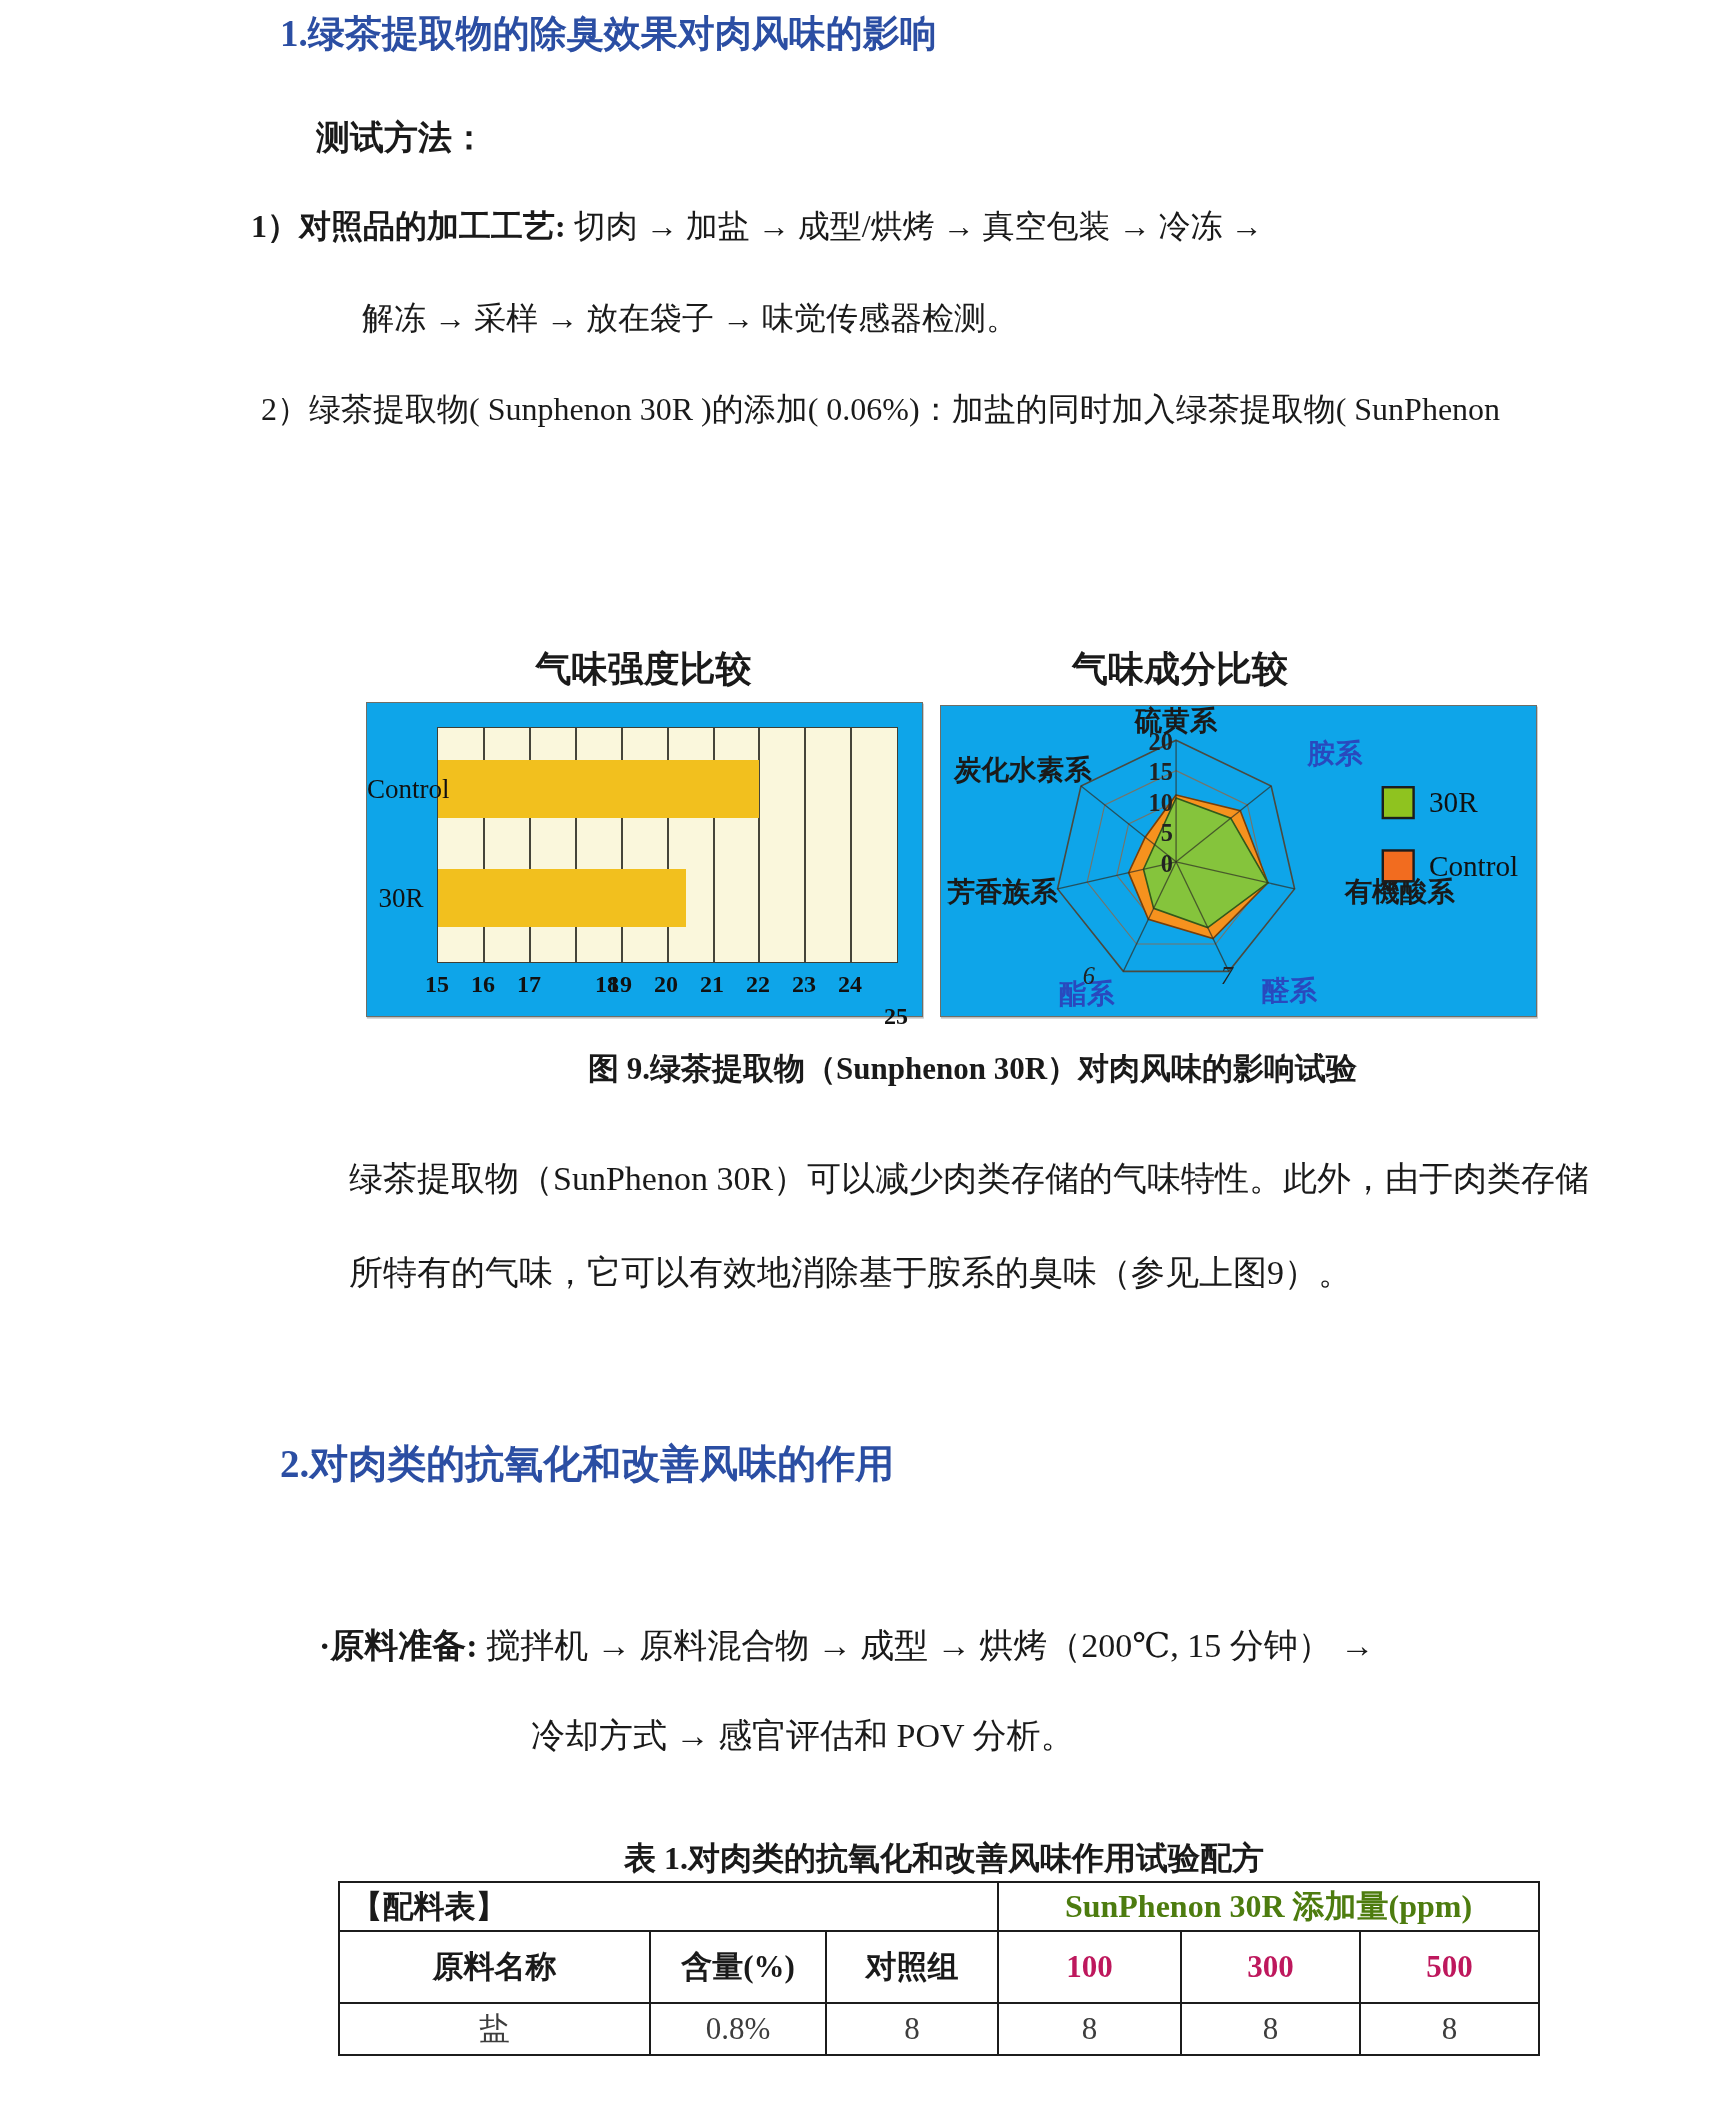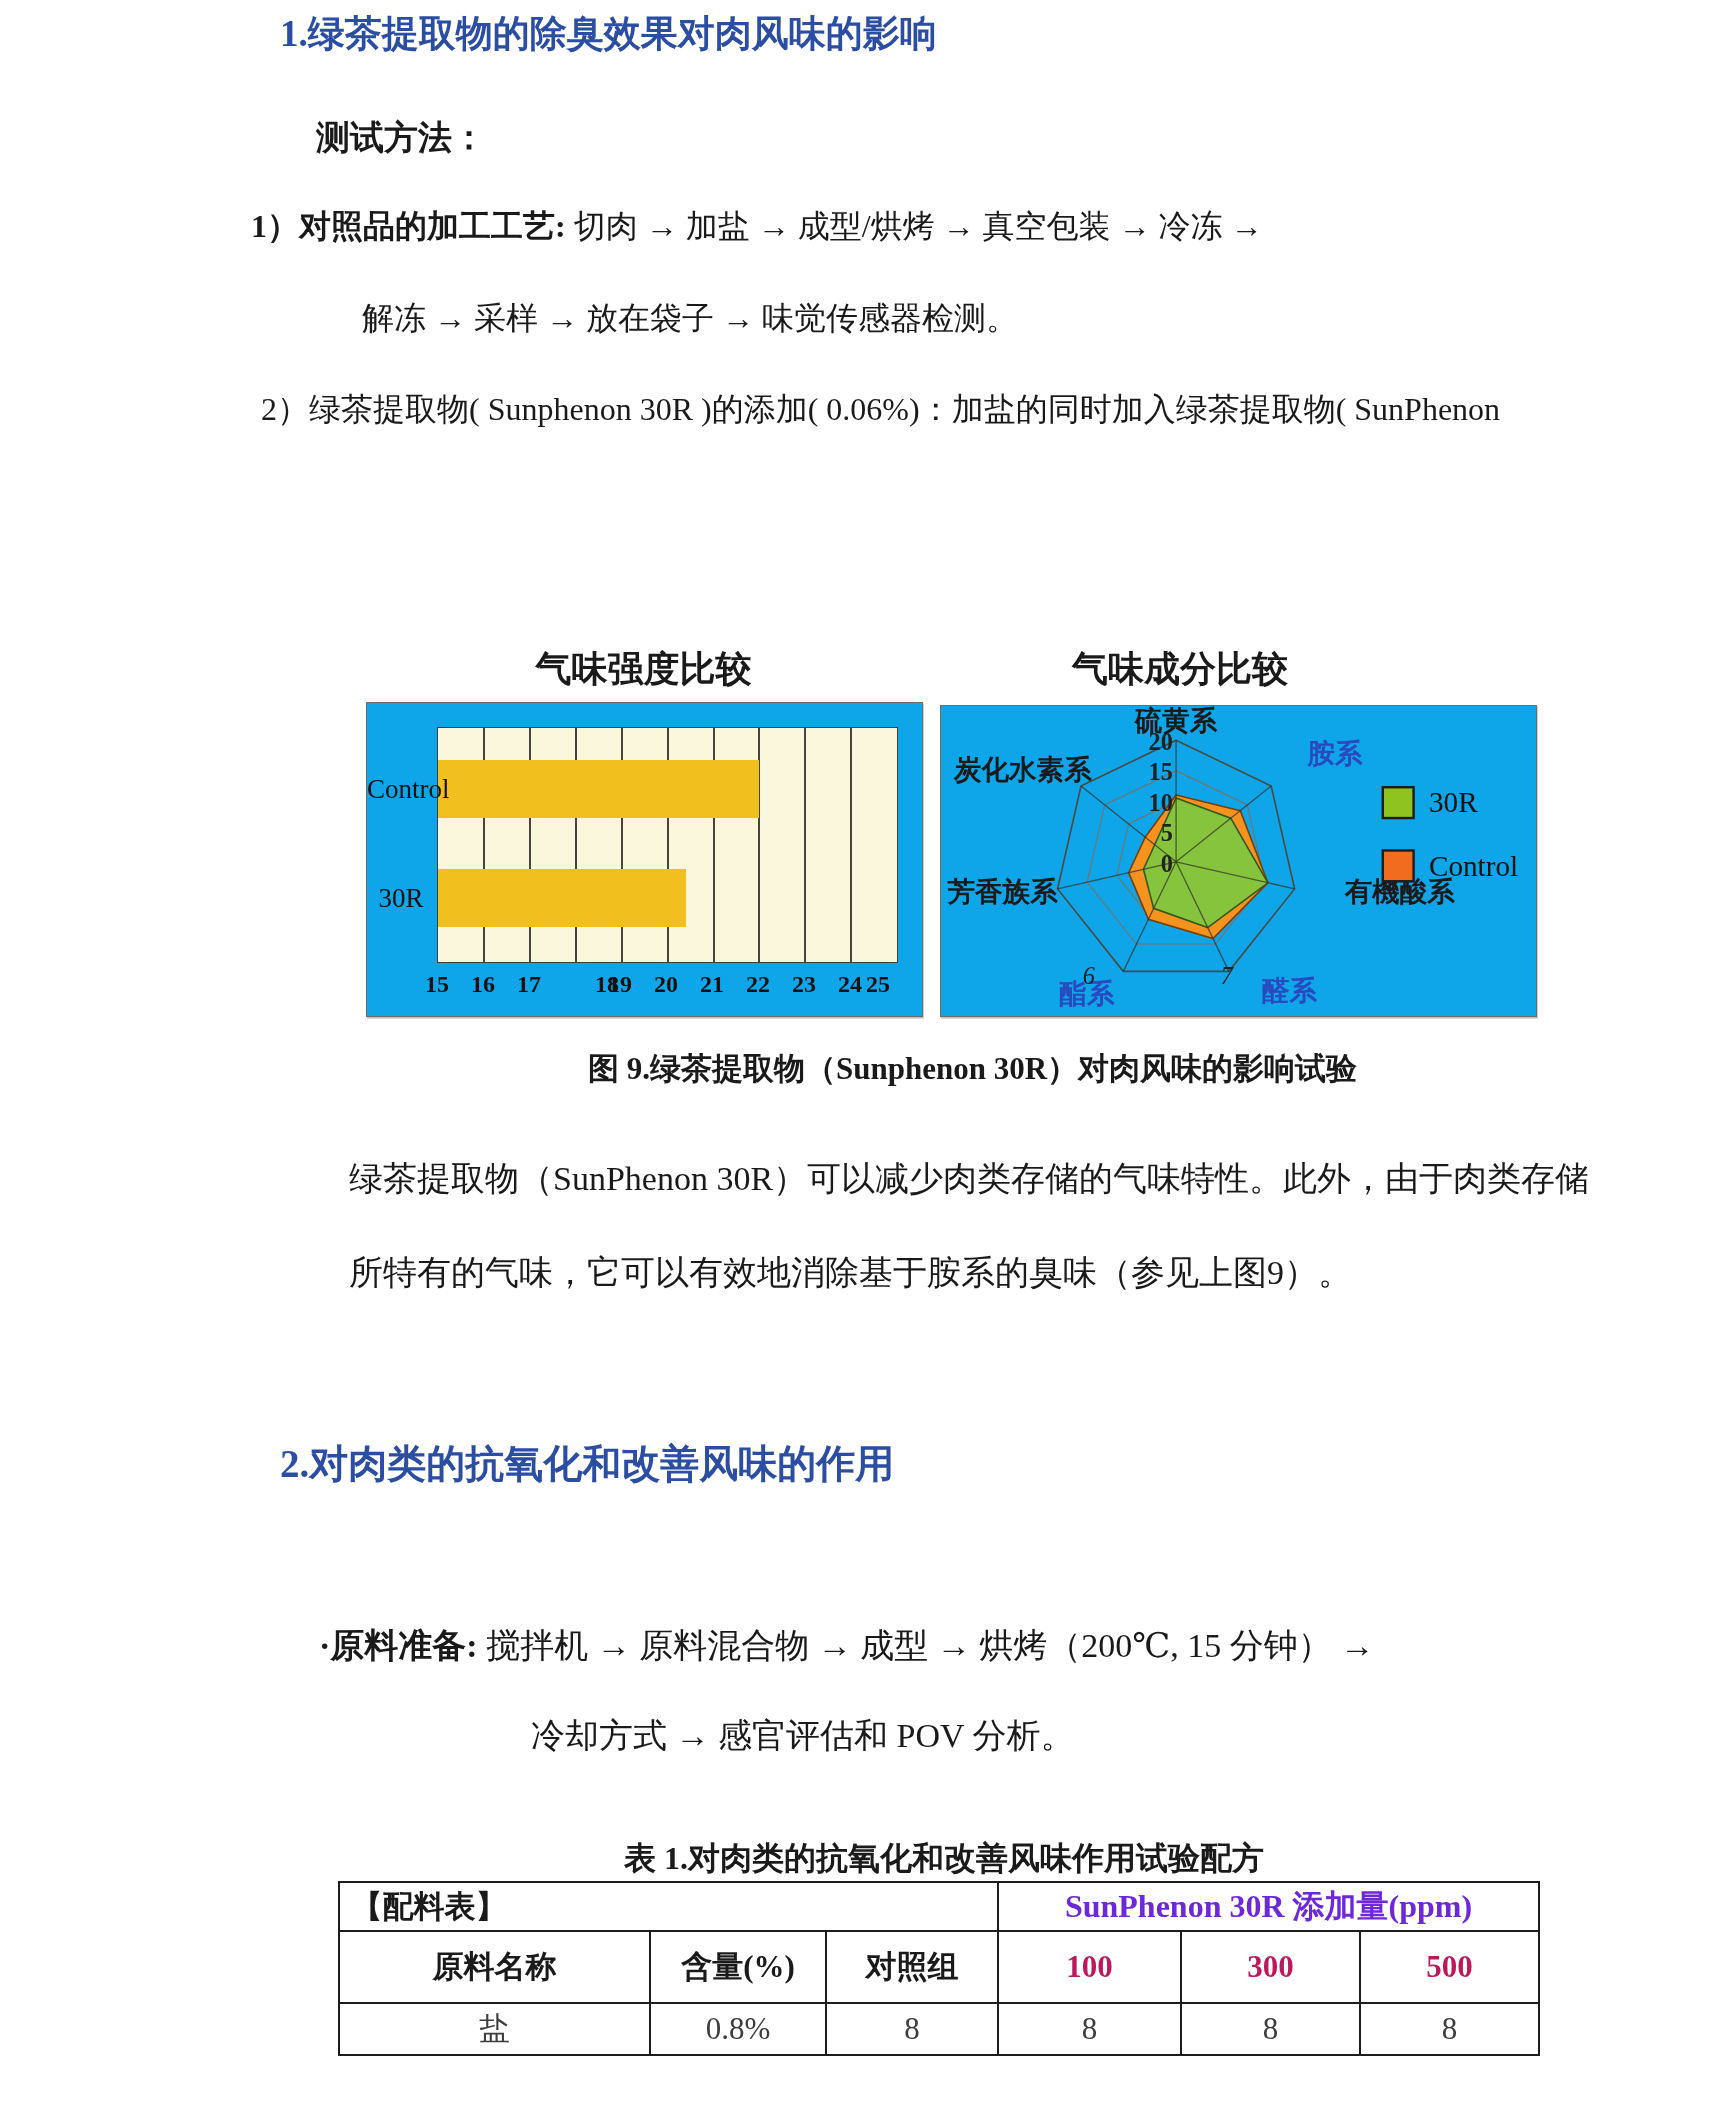--- a/index.html
+++ b/index.html
@@ -14,21 +14,21 @@
   .chart-box{position:absolute;background:#0ea5e9;border:1.6px solid #6e6e66;box-shadow:0.8px 1.6px 0 rgba(0,0,0,.25);}
   .bar-plot{position:absolute;left:70px;top:24px;width:459px;height:234px;background:#FAF7DC;border:1.6px solid #3f3f35;}
   .vgrid{position:absolute;top:0;bottom:0;width:1.6px;background:#45453a;}
   .hbar{position:absolute;left:0;height:58px;}
   .xtick{position:absolute;top:268px;width:36px;text-align:center;font-size:24px;font-weight:700;color:#111;}
   .cat-label{position:absolute;width:68px;text-align:center;font-size:27px;color:#111;}
   
   table.recipe{border-collapse:collapse;table-layout:fixed;}
   table.recipe td{border:2.4px solid #1c1c1c;text-align:center;font-size:31px;padding:0 5px;overflow:hidden;}
   .group-left{text-align:left !important;font-weight:700;padding-left:11.4px !important;}
-  .group-right{color:#6d28d9;font-weight:600;font-size:32px !important;}
+  .group-right{color:#4d7c0f;font-weight:600;font-size:32px !important;}
   .colhead{font-weight:700;}
   .colhead-blue{color:#be185d;font-weight:700;}
   .val{color:#3d3d3d;}
   .rowname{font-size:30px;}
 </style>
 </head>
 <body>
 
 <div class="page">
 
@@ -66,21 +66,21 @@
   <div class="xtick" style="left: 52px;">15</div>
       <div class="xtick" style="left: 98px;">16</div>
       <div class="xtick" style="left: 144px;">17</div>
       <div class="xtick" style="left: 190px; margin-left: 32px;">18</div>
       <div class="xtick" style="left: 235px;">19</div>
       <div class="xtick" style="left: 281px;">20</div>
       <div class="xtick" style="left: 327px;">21</div>
       <div class="xtick" style="left: 373px;">22</div>
       <div class="xtick" style="left: 419px;">23</div>
       <div class="xtick" style="left: 465px;">24</div>
-      <div class="xtick" style="left: 493px;">25</div>
+      <div class="xtick" style="left: 511px; margin-top: 32px;">25</div>
     </div>
 
   <div class="chart-box" style="left:940px;top:705px;width:595px;height:310px;">
     <svg width="595" height="310" viewBox="0 0 734 382" style="position:absolute;left:0;top:0;">
         <polygon points="290.0,154.5 319.3,168.6 326.6,200.3 306.3,225.8 273.7,225.8 253.4,200.3 260.7,168.6" fill="none" stroke="#74746a" stroke-width="1.4"></polygon>
         <polygon points="290.0,117.0 348.6,145.2 363.1,208.7 322.5,259.6 257.5,259.6 216.9,208.7 231.4,145.2" fill="none" stroke="#74746a" stroke-width="1.4"></polygon>
         <polygon points="290.0,79.5 378.0,121.9 399.7,217.0 338.8,293.4 241.2,293.4 180.3,217.0 202.0,121.9" fill="none" stroke="#74746a" stroke-width="1.4"></polygon>
         <polygon points="290.0,42.0 407.3,98.5 436.2,225.4 355.1,327.1 224.9,327.1 143.8,225.4 172.7,98.5" fill="none" stroke="#4a4a40" stroke-width="2"></polygon>
         <polygon points="290.0,109.5 369.2,128.9 403.3,217.9 335.6,286.6 255.8,263.0 231.5,205.4 251.9,161.6" fill="#F6921E" stroke="#7a3f08" stroke-width="2"></polygon>
         <polygon points="290.0,113.3 357.4,138.2 403.3,217.9 329.0,273.1 262.3,249.4 249.8,201.2 263.6,171.0" fill="#85C43C" stroke="#33591b" stroke-width="2"></polygon>

